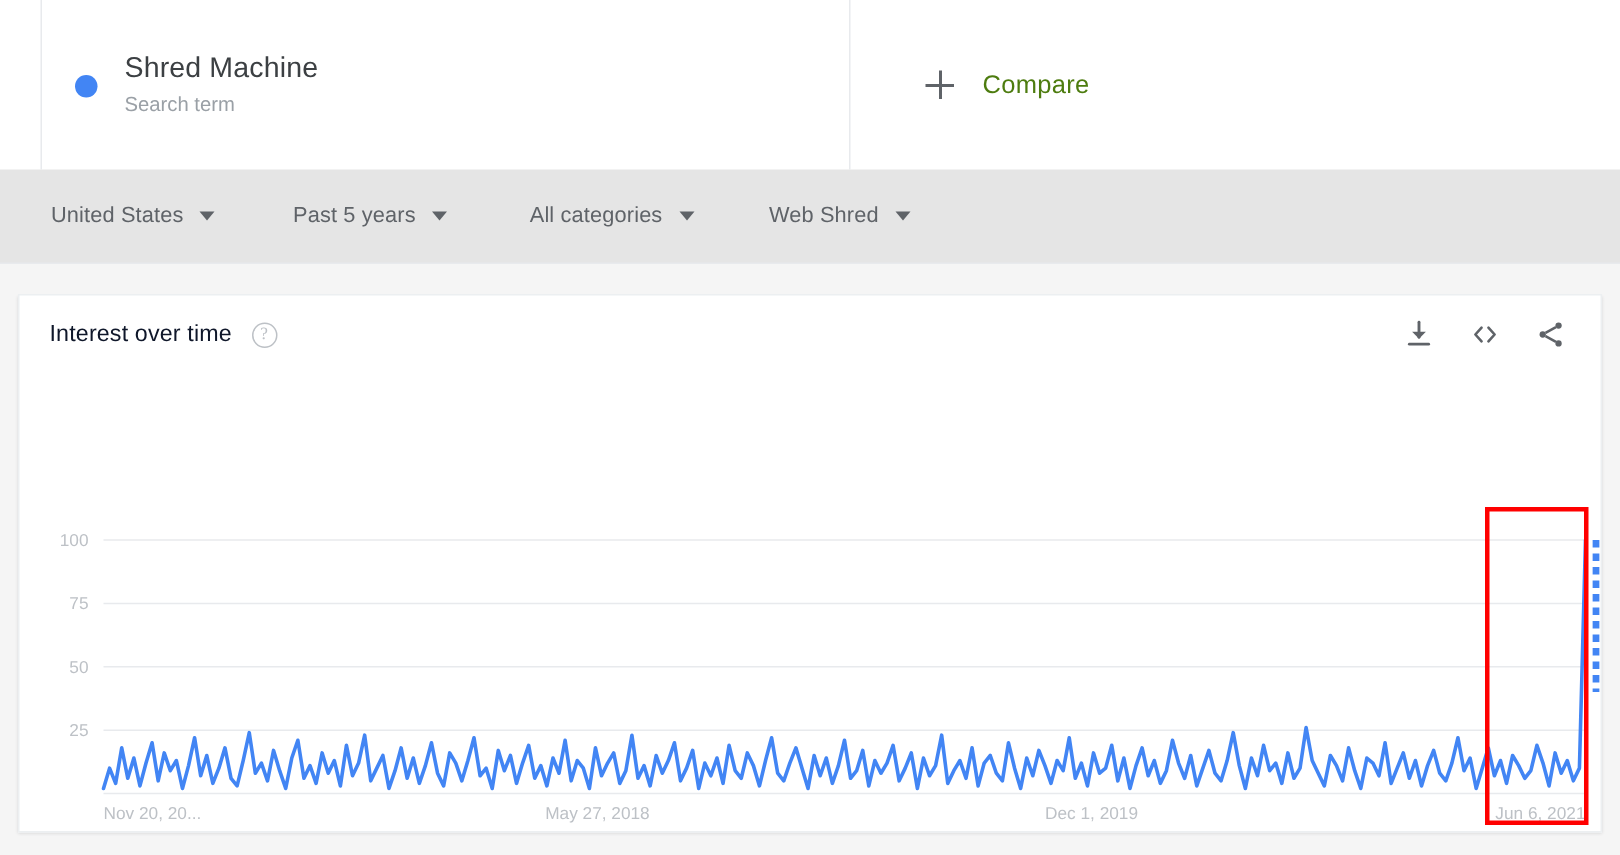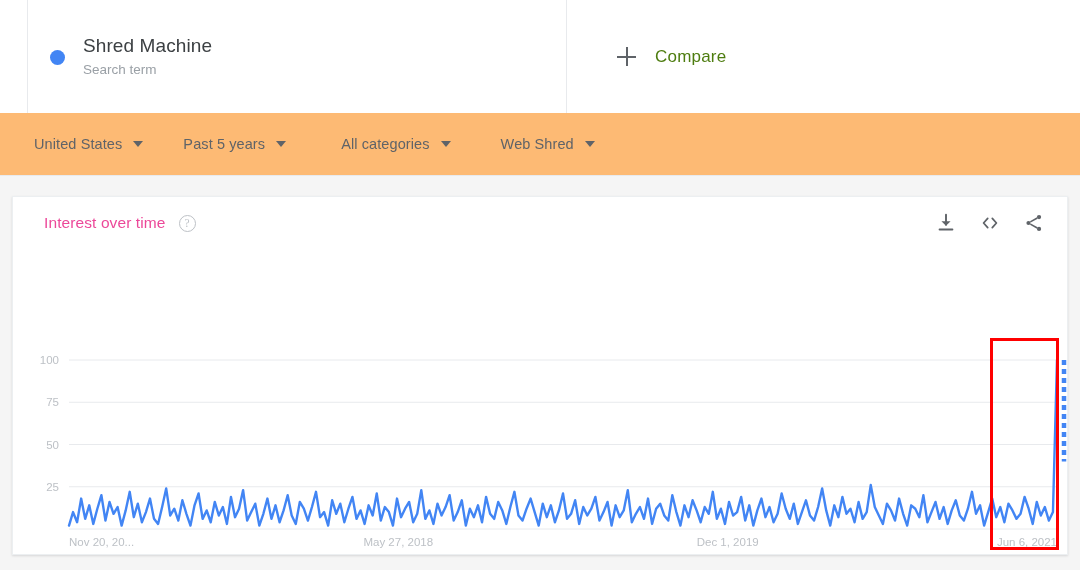--- a/index.html
+++ b/index.html
@@ -53,21 +53,21 @@
   }
   .plus-icon::before { left: 0; top: 8.5px; width: 19px; height: 2px; }
   .plus-icon::after  { top: 0; left: 8.5px; height: 19px; width: 2px; }
   .compare-label { font-size: 17px; color: #4d7c0f; letter-spacing: .2px; }
 
   
   .filter-bar {
     position: absolute; left: 0; top: 113px; width: 1080px; height: 63px;
     border-bottom: 1px solid #e8eaed;
     display: flex; align-items: center;
-    background: #fdba74;
+    background: #e5e5e5;
   }
   .filter {
     display: flex; align-items: center;
     font-size: 14.5px; color: #5f6368;
     cursor: pointer; white-space: nowrap;
   }
   .filter-label { letter-spacing: .1px; }
   .caret {
     width: 0; height: 0; margin-left: 11px;
     border-left: 5px solid transparent;
@@ -88,21 +88,21 @@
     background: #ffffff;
     border: 1px solid #eceff1;
     box-shadow: 0 1px 2px rgba(60,64,67,.16);
   }
   .chart-head {
     position: relative; height: 52px;
     display: flex; align-items: center;
     padding: 0 22px 0 20px;
   }
   .chart-title {
-    font-size: 15.5px; color: #ec4899; letter-spacing: .1px; margin-left: 11px;
+    font-size: 15.5px; color: #0f172a; letter-spacing: .1px;
   }
   .help-icon {
     width: 17px; height: 17px; border-radius: 50%;
     border: 1.4px solid #bdc1c6; color: #bdc1c6;
     font-size: 11.5px; line-height: 14px; text-align: center;
     margin-left: 13px; font-family: "Liberation Serif", serif;
     cursor: pointer;
   }
   .head-actions {
     margin-left: auto; display: flex; align-items: center; gap: 22px;
@@ -139,21 +139,21 @@
       <div class="plus-icon"></div>
       <div class="compare-label">Compare</div>
     </div>
   </div>
 
   <div class="filter-bar">
     <div class="filter" style="margin-left:34px">
       <span class="filter-label">United States</span>
       <span class="caret"></span>
     </div>
-    <div class="filter" style="margin-left:40px">
+    <div class="filter" style="margin-left:52px">
       <span class="filter-label">Past 5 years</span>
       <span class="caret"></span>
     </div>
     <div class="filter" style="margin-left:55px">
       <span class="filter-label">All categories</span>
       <span class="caret"></span>
     </div>
     <div class="filter" style="margin-left:50px">
       <span class="filter-label">Web Shred</span>
       <span class="caret"></span>

